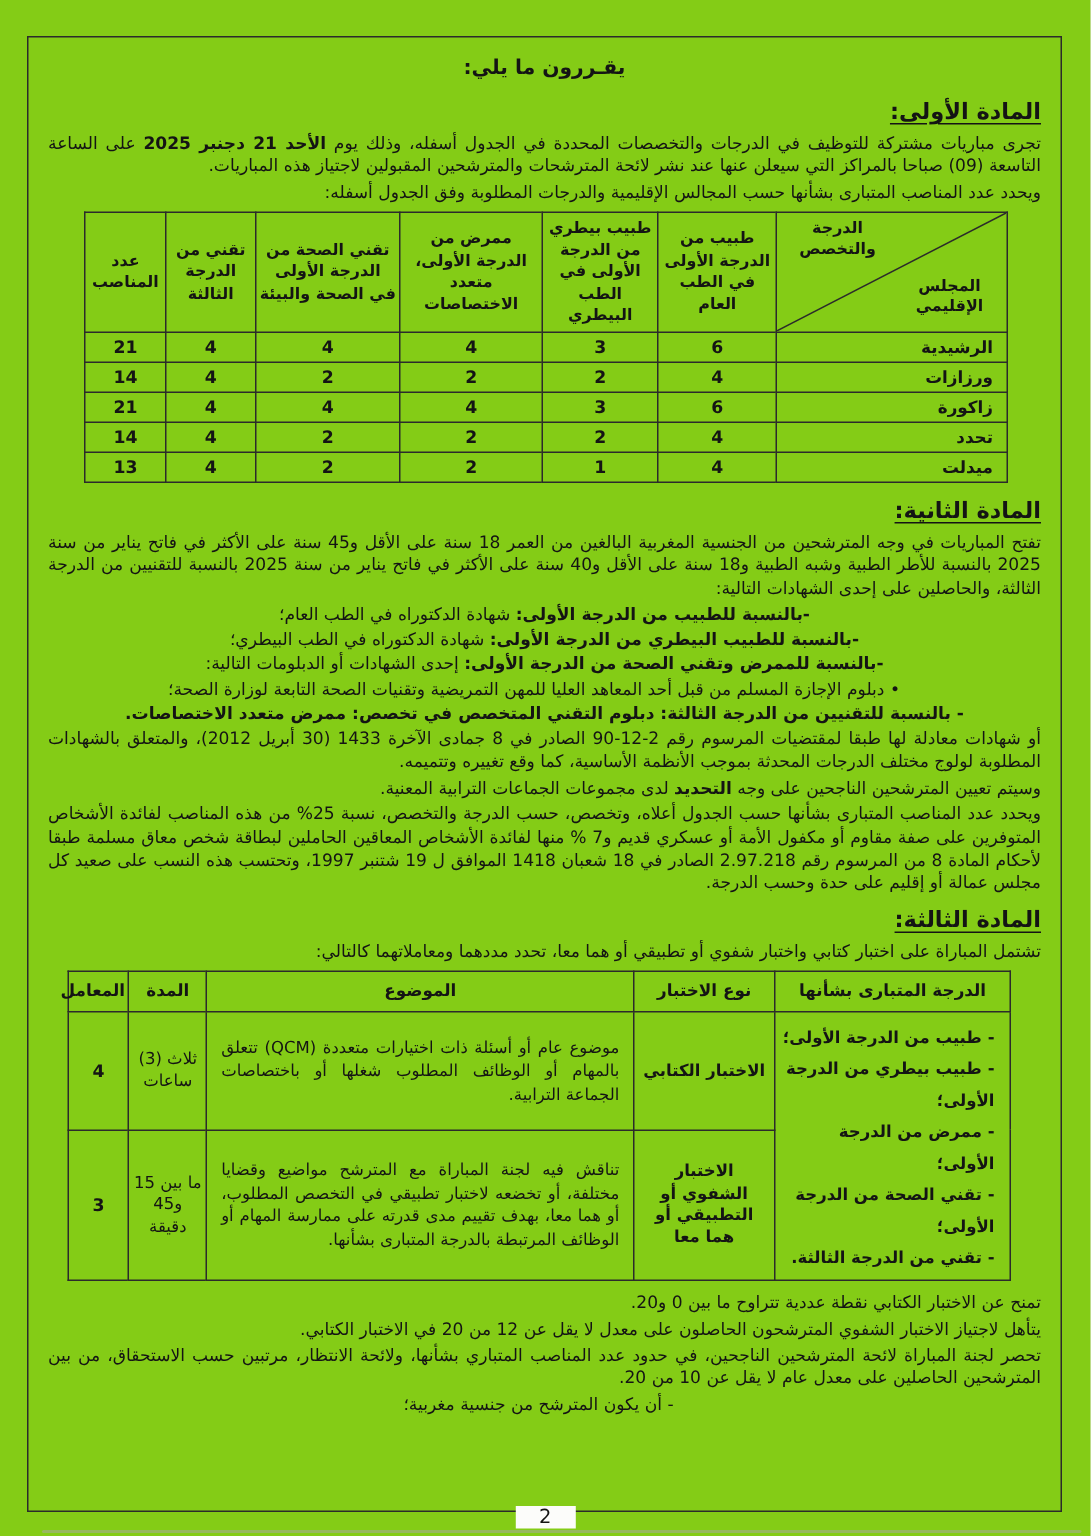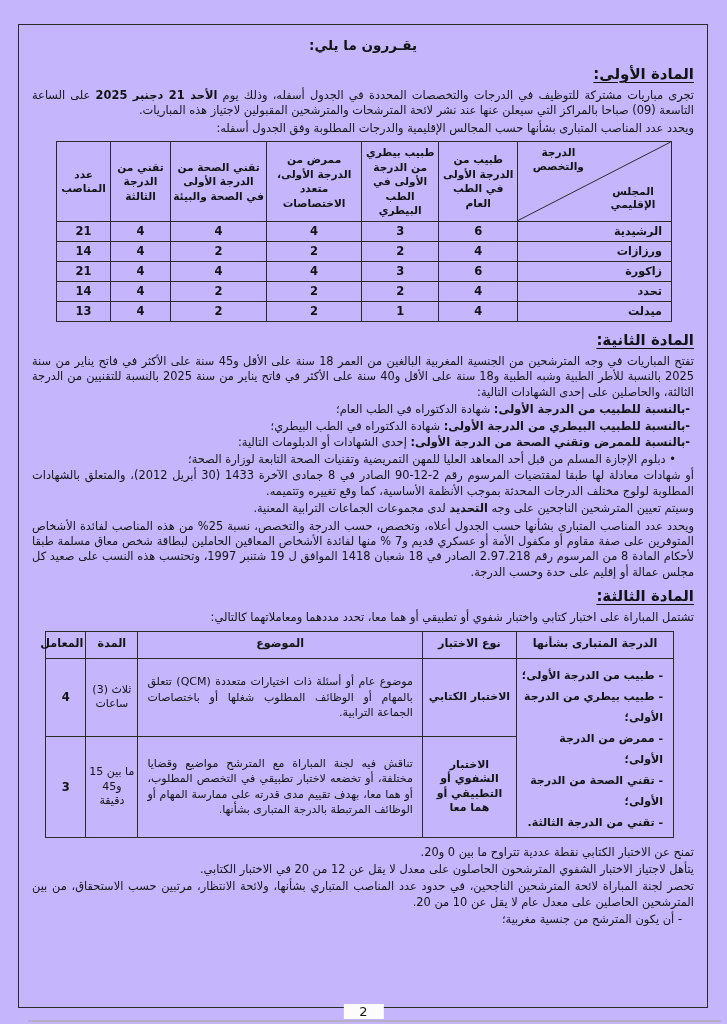--- a/index.html
+++ b/index.html
@@ -1,33 +1,33 @@
 <!DOCTYPE html>
 <html lang="ar" dir="rtl"><head>
 <meta charset="utf-8">
 <style>
   html,body{margin:0;padding:0;background:#e9e9e7;}
   .page{
     position:relative; width:727px; height:1024px; margin:0 auto;
-    background:#c4b5fd; color:#141414;
+    background:#84cc16; color:#141414;
     font-family:"DejaVu Sans",sans-serif;
     direction:rtl; overflow:hidden;
   }
   .frame{
     position:absolute; top:24px; left:18px; right:19px; bottom:16px;
     border:1.5px solid #2b2b2b; box-sizing:border-box;
     padding:8px 13px 0 13px; overflow:hidden;
   }
   .doc-title{text-align:center; font-weight:bold; font-size:13.5px; margin:4px 0 12px;}
   .sec-head{
     font-weight:bold; font-size:15px; margin:7px 0 5px;
     text-decoration:underline; text-underline-offset:2.5px;
   }
   .para{margin:0 0 2px; font-size:11.4px; line-height:15.4px; text-align:justify;}
-  .line{margin:0 4px 1px; font-size:11.4px; line-height:15.6px; text-align:right;}
+  .line{margin:0 14px 1px; font-size:11.4px; line-height:15.6px; text-align:center;}
   .sub-bullet{padding-right:14px;}
   .bold{font-weight:bold;}
   .cond{padding-right:8px;}
 
   table{border-collapse:collapse; table-layout:fixed;}
   th,td{border:1.2px solid #2b2b2b;}
 
   
   .t1{width:93%; margin:5px 22px 9px auto; font-size:11px;}
   .t1 th{font-weight:bold; font-size:10.6px; line-height:14.5px; padding:3px 2px; text-align:center; vertical-align:middle; height:62px;}
@@ -142,20 +142,21 @@
       </tr>
     </tbody>
       </table>
 
     <div class="sec-head">المادة الثانية:</div>
     <p class="para">تفتح المباريات في وجه المترشحين من الجنسية المغربية البالغين من العمر 18 سنة على الأقل و45 سنة على الأكثر في فاتح يناير من سنة 2025 بالنسبة للأطر الطبية وشبه الطبية و18 سنة على الأقل و40 سنة على الأكثر في فاتح يناير من سنة 2025 بالنسبة للتقنيين من الدرجة الثالثة، والحاصلين على إحدى الشهادات التالية:</p>
     <p class="line"><span style="font-weight: bold;">-بالنسبة للطبيب من الدرجة الأولى:</span><span> شهادة الدكتوراه في الطب العام؛</span></p>
     <p class="line"><span style="font-weight: bold;">-بالنسبة للطبيب البيطري من الدرجة الأولى:</span><span> شهادة الدكتوراه في الطب البيطري؛</span></p>
     <p class="line"><span style="font-weight: bold;">-بالنسبة للممرض وتقني الصحة من الدرجة الأولى:</span><span> إحدى الشهادات أو الدبلومات التالية:</span></p>
     <p class="line sub-bullet">• دبلوم الإجازة المسلم من قبل أحد المعاهد العليا للمهن التمريضية وتقنيات الصحة التابعة لوزارة الصحة؛</p>
+    <p class="line bold">- بالنسبة للتقنيين من الدرجة الثالثة: دبلوم التقني المتخصص في تخصص: ممرض متعدد الاختصاصات.</p>
     <p class="para">أو شهادات معادلة لها طبقا لمقتضيات المرسوم رقم 2-12-90 الصادر في 8 جمادى الآخرة 1433 (30 أبريل 2012)، والمتعلق بالشهادات المطلوبة لولوج مختلف الدرجات المحدثة بموجب الأنظمة الأساسية، كما وقع تغييره وتتميمه.</p>
     <p class="para"><span>وسيتم تعيين المترشحين الناجحين على وجه </span><span style="font-weight: bold;">التحديد</span><span> لدى مجموعات الجماعات الترابية المعنية.</span></p>
     <p class="para">ويحدد عدد المناصب المتبارى بشأنها حسب الجدول أعلاه، وتخصص، حسب الدرجة والتخصص، نسبة 25% من هذه المناصب لفائدة الأشخاص المتوفرين على صفة مقاوم أو مكفول الأمة أو عسكري قديم و7 % منها لفائدة الأشخاص المعاقين الحاملين لبطاقة شخص معاق مسلمة طبقا لأحكام المادة 8 من المرسوم رقم 2.97.218 الصادر في 18 شعبان 1418 الموافق ل 19 شتنبر 1997، وتحتسب هذه النسب على صعيد كل مجلس عمالة أو إقليم على حدة وحسب الدرجة.</p>
 
     <div class="sec-head">المادة الثالثة:</div>
     <p class="para">تشتمل المباراة على اختبار كتابي واختبار شفوي أو تطبيقي أو هما معا، تحدد مددهما ومعاملاتهما كالتالي:</p>
 
     <table class="t2">
       <colgroup>
         <col style="width:25%">

